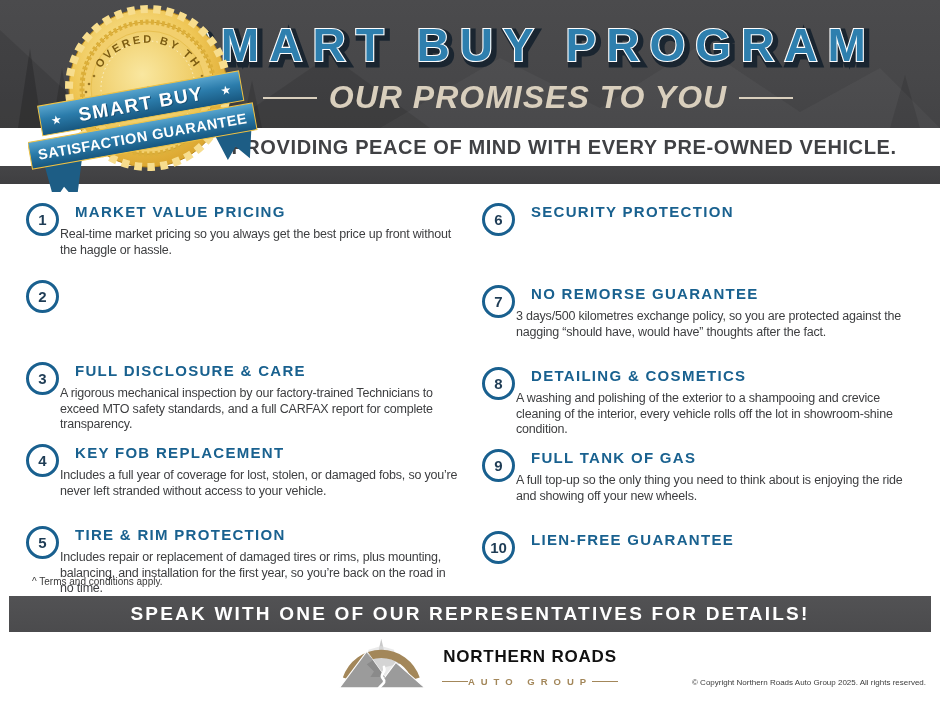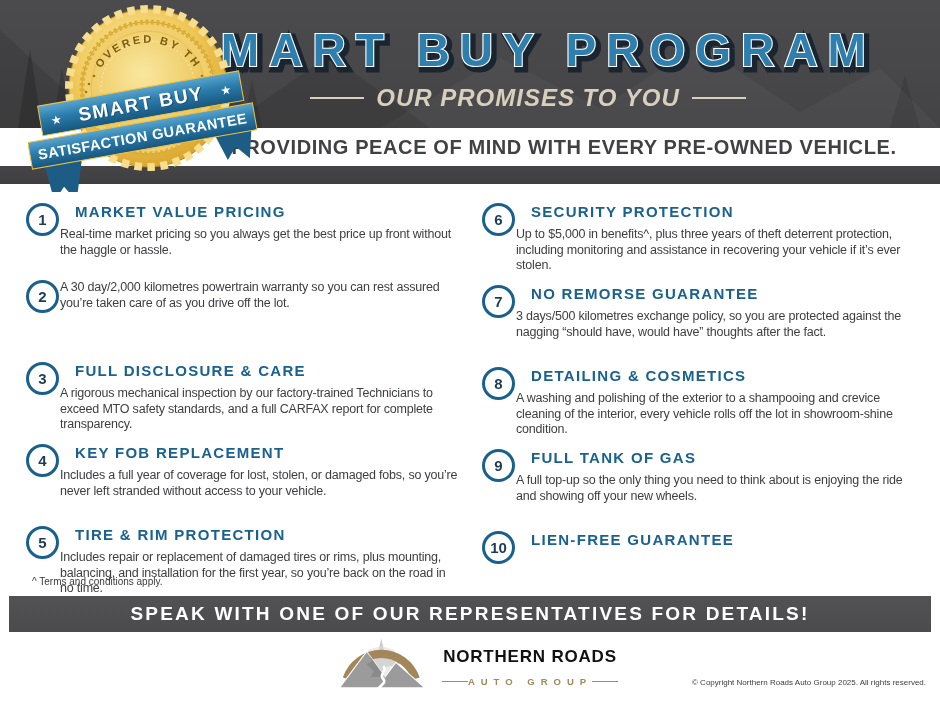--- a/index.html
+++ b/index.html
@@ -24,21 +24,21 @@
     display: flex; flex-direction: column; align-items: center; justify-content: center;
   }
   .title-svg { display: block; margin-top: 4px; }
   .title-shadow { font-family: "Liberation Sans", sans-serif; font-weight: bold; font-size: 46px; letter-spacing: 10px;
     fill: #1a2530; stroke: #1a2530; stroke-width: 7px; }
   .title-main { font-family: "Liberation Sans", sans-serif; font-weight: bold; font-size: 46px; letter-spacing: 10px;
     fill: #2e7fae; stroke: #ffffff; stroke-width: 2.2px; paint-order: stroke; }
   .subtitle-row { display: flex; align-items: center; gap: 12px; margin-top: 1px; }
   .dash-line { width: 54px; height: 2px; background: #d9cfbd; }
   .subtitle {
-    color: #d9cfbd; font-size: 24px; font-style: italic; font-weight: 600; letter-spacing: 1px;
+    color: #d9cfbd; font-size: 32px; font-style: italic; font-weight: 600; letter-spacing: 1px;
   }
 
   
   .band-white {
     height: 38px; background: #ffffff;
     display: flex; align-items: center; justify-content: center;
     padding-left: 188px;
   }
   .tagline { color: #404144; font-weight: bold; font-size: 20px; letter-spacing: 0.6px; }
 
@@ -195,21 +195,20 @@
           <div class="num-badge">
               <span>1</span>
             </div>
           <h3>MARKET VALUE PRICING</h3>
           <p>Real-time market pricing so you always get the best price up front without the haggle or hassle.</p>
         </div>
         <div class="promise">
           <div class="num-badge">
               <span>2</span>
             </div>
-          <p>A 30 day/2,000 kilometres powertrain warranty so you can rest assured you’re taken care of as you drive off the lot.</p>
         </div>
         <div class="promise">
           <div class="num-badge">
               <span>3</span>
             </div>
           <h3>FULL DISCLOSURE &amp; CARE</h3>
           <p>A rigorous mechanical inspection by our factory-trained Technicians to exceed MTO safety standards, and a full CARFAX report for complete transparency.</p>
         </div>
         <div class="promise">
           <div class="num-badge">
@@ -226,21 +225,20 @@
           <p>Includes repair or replacement of damaged tires or rims, plus mounting, balancing, and installation for the first year, so you’re back on the road in no time.</p>
         </div>
       </div>
 
       <div class="col-right">
         <div class="promise">
           <div class="num-badge">
               <span>6</span>
             </div>
           <h3>SECURITY PROTECTION</h3>
-          <p>Up to $5,000 in benefits^, plus three years of theft deterrent protection, including monitoring and assistance in recovering your vehicle if it’s ever stolen.</p>
         </div>
         <div class="promise">
           <div class="num-badge">
               <span>7</span>
             </div>
           <h3>NO REMORSE GUARANTEE</h3>
           <p>3 days/500 kilometres exchange policy, so you are protected against the nagging “should have, would have” thoughts after the fact.</p>
         </div>
         <div class="promise">
           <div class="num-badge">

